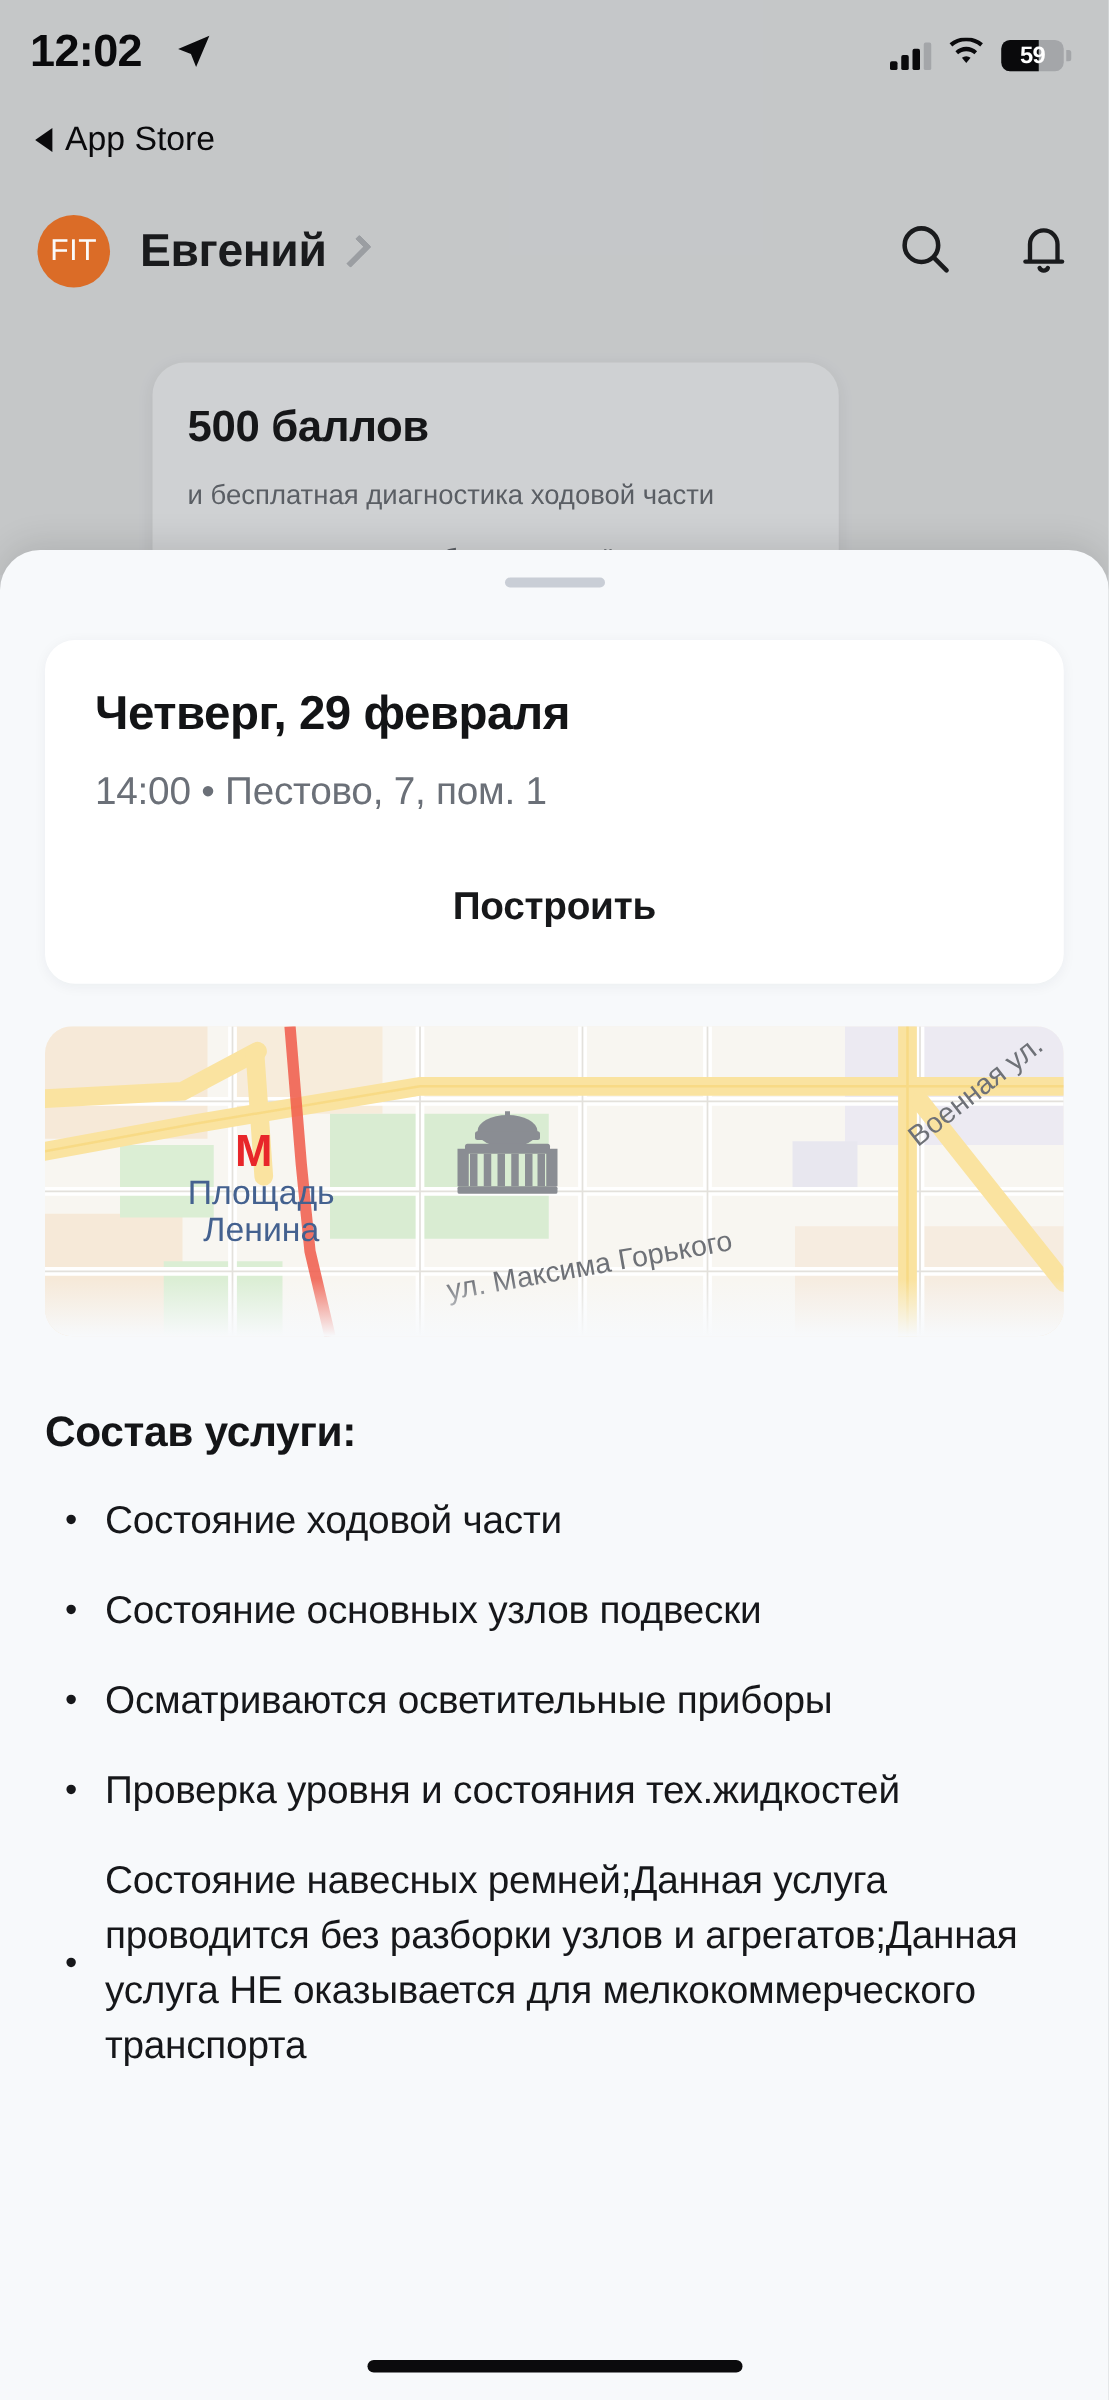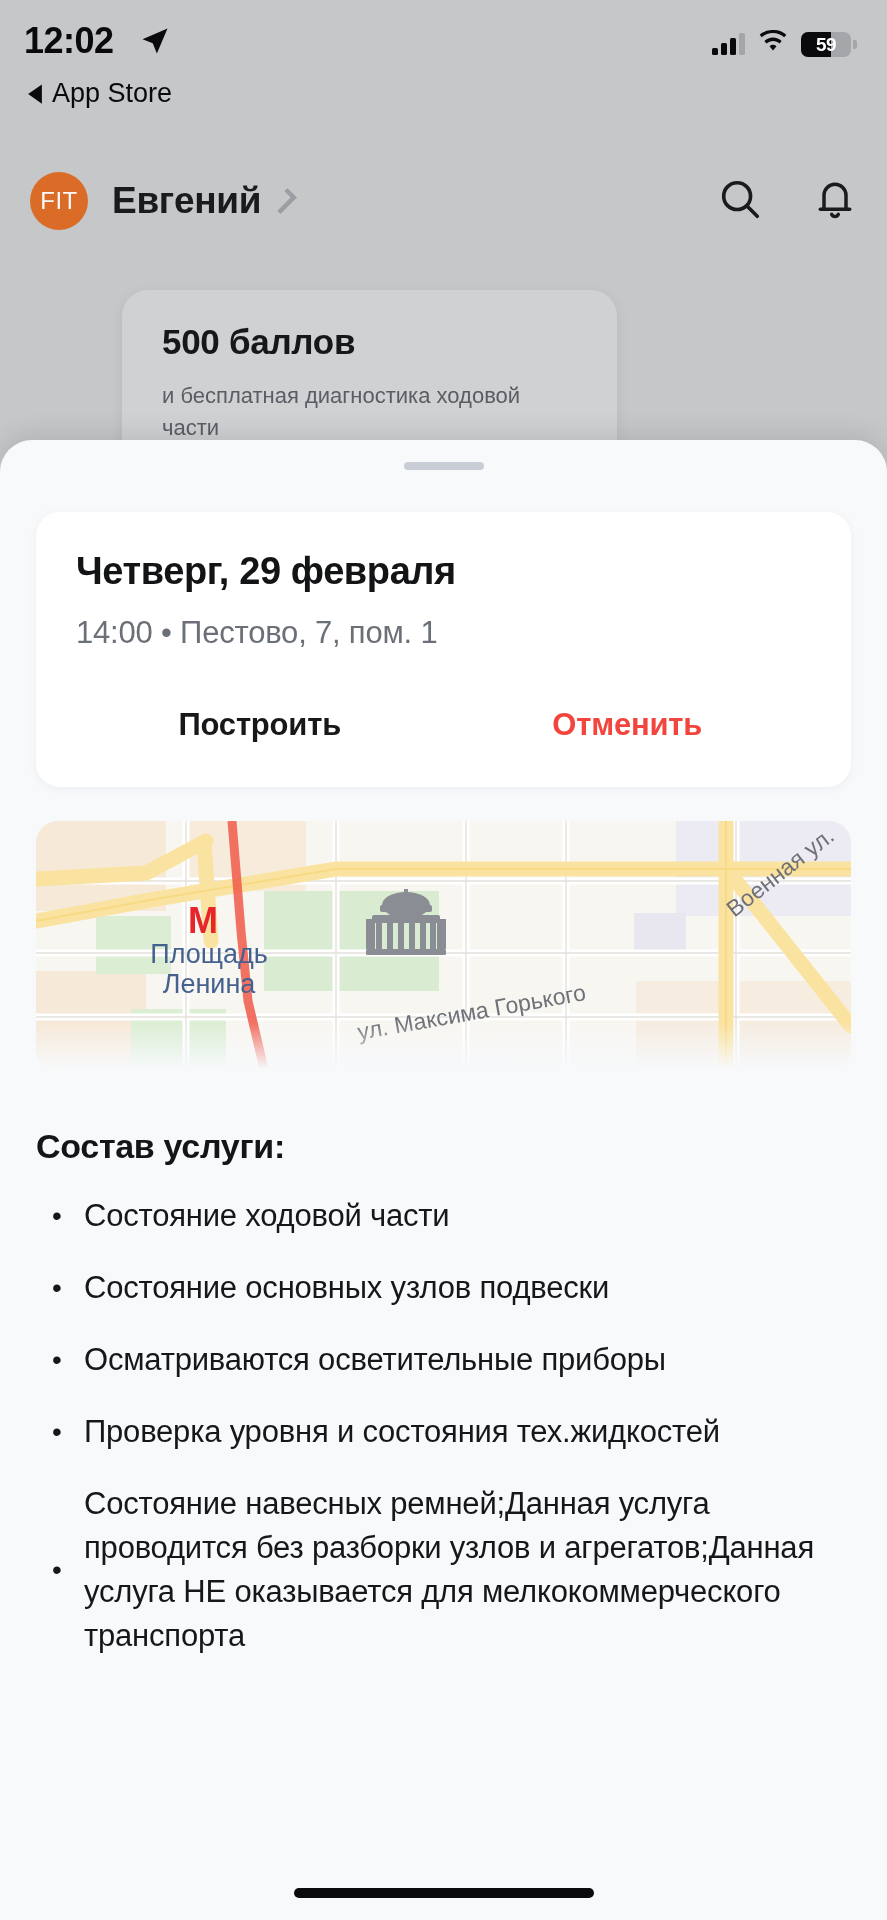--- a/index.html
+++ b/index.html
@@ -41,21 +41,21 @@
   .battery-fill {
     position: absolute; left: 0; top: 0; bottom: 0; width: 60%;
     background: #0b0b0d; border-radius: 7px 0 0 7px;
   }
   .battery-pct {
     position: relative; z-index: 2; width: 100%; text-align: center;
     font-size: 19px; font-weight: 700; color: #fff; letter-spacing: -0.5px;
     line-height: 25px;
   }
   .appstore-back {
-    position: absolute; left: 26px; top: 78px;
+    position: absolute; left: 26px; top: 96px;
     display: flex; align-items: center; gap: 8px;
     font-size: 27px; font-weight: 500; color: #0b0b0d;
   }
 
   
   .appheader {
     position: absolute; top: 148px; left: 0; width: 887px; height: 106px;
     display: flex; align-items: center; padding: 0 30px;
   }
   .avatar {
@@ -72,22 +72,22 @@
     margin-left: 16px; width: 14px; height: 24px;
     border-right: 5px solid #9fa2a6; border-top: 5px solid #9fa2a6;
     transform: rotate(45deg); border-radius: 2px;
   }
   .header-actions {
     margin-left: auto; display: flex; align-items: center; gap: 50px;
   }
 
   
   .bonus-card {
-    position: absolute; top: 290px; left: 122px; width: 495px; height: 200px;
-    background: #d4d6d8; border-radius: 26px; padding: 32px 40px;
+    position: absolute; top: 290px; left: 122px; width: 549px; height: 200px;
+    background: #d4d6d8; border-radius: 26px; padding: 32px 28px;
     box-shadow: 0 3px 14px rgba(0,0,0,0.07);
   }
   .bonus-title { font-size: 35px; font-weight: 700; color: #17181a; letter-spacing: -0.3px; }
   .bonus-sub { margin-top: 18px; font-size: 22px; color: #5c6066; line-height: 1.45; }
   .bonus-sub2 { margin-top: 22px; font-size: 22px; color: #5c6066; }
 
   
   .dim {
     position: absolute; left: 0; top: 0; width: 887px; height: 460px;
     background: rgba(0,0,0,0.02); pointer-events: none;
@@ -258,21 +258,20 @@
 <div class="sheet">
 
   <div class="grabber"></div>
 
 
   <div class="appt-card">
     <div class="appt-date">Четверг, 29 февраля</div>
     <div class="appt-meta">14:00 • Пестово, 7, пом. 1</div>
     <div class="appt-actions">
       <div class="btn-reschedule">Построить</div>
-      <div class="btn-cancel" style="color:#f2453d">Отменить</div>
     </div>
   </div>
 
   <div class="map">
     <svg class="map-svg" viewBox="0 0 815 248" preserveAspectRatio="none">
       <rect x="0" y="0" width="815" height="248" fill="#f8f6f1"></rect>
 
       <rect x="0" y="0" width="130" height="90" fill="#f6e9d8"></rect>
       <rect x="150" y="0" width="120" height="70" fill="#f7ecdb"></rect>
       <rect x="0" y="150" width="110" height="98" fill="#f6e9d8"></rect>

